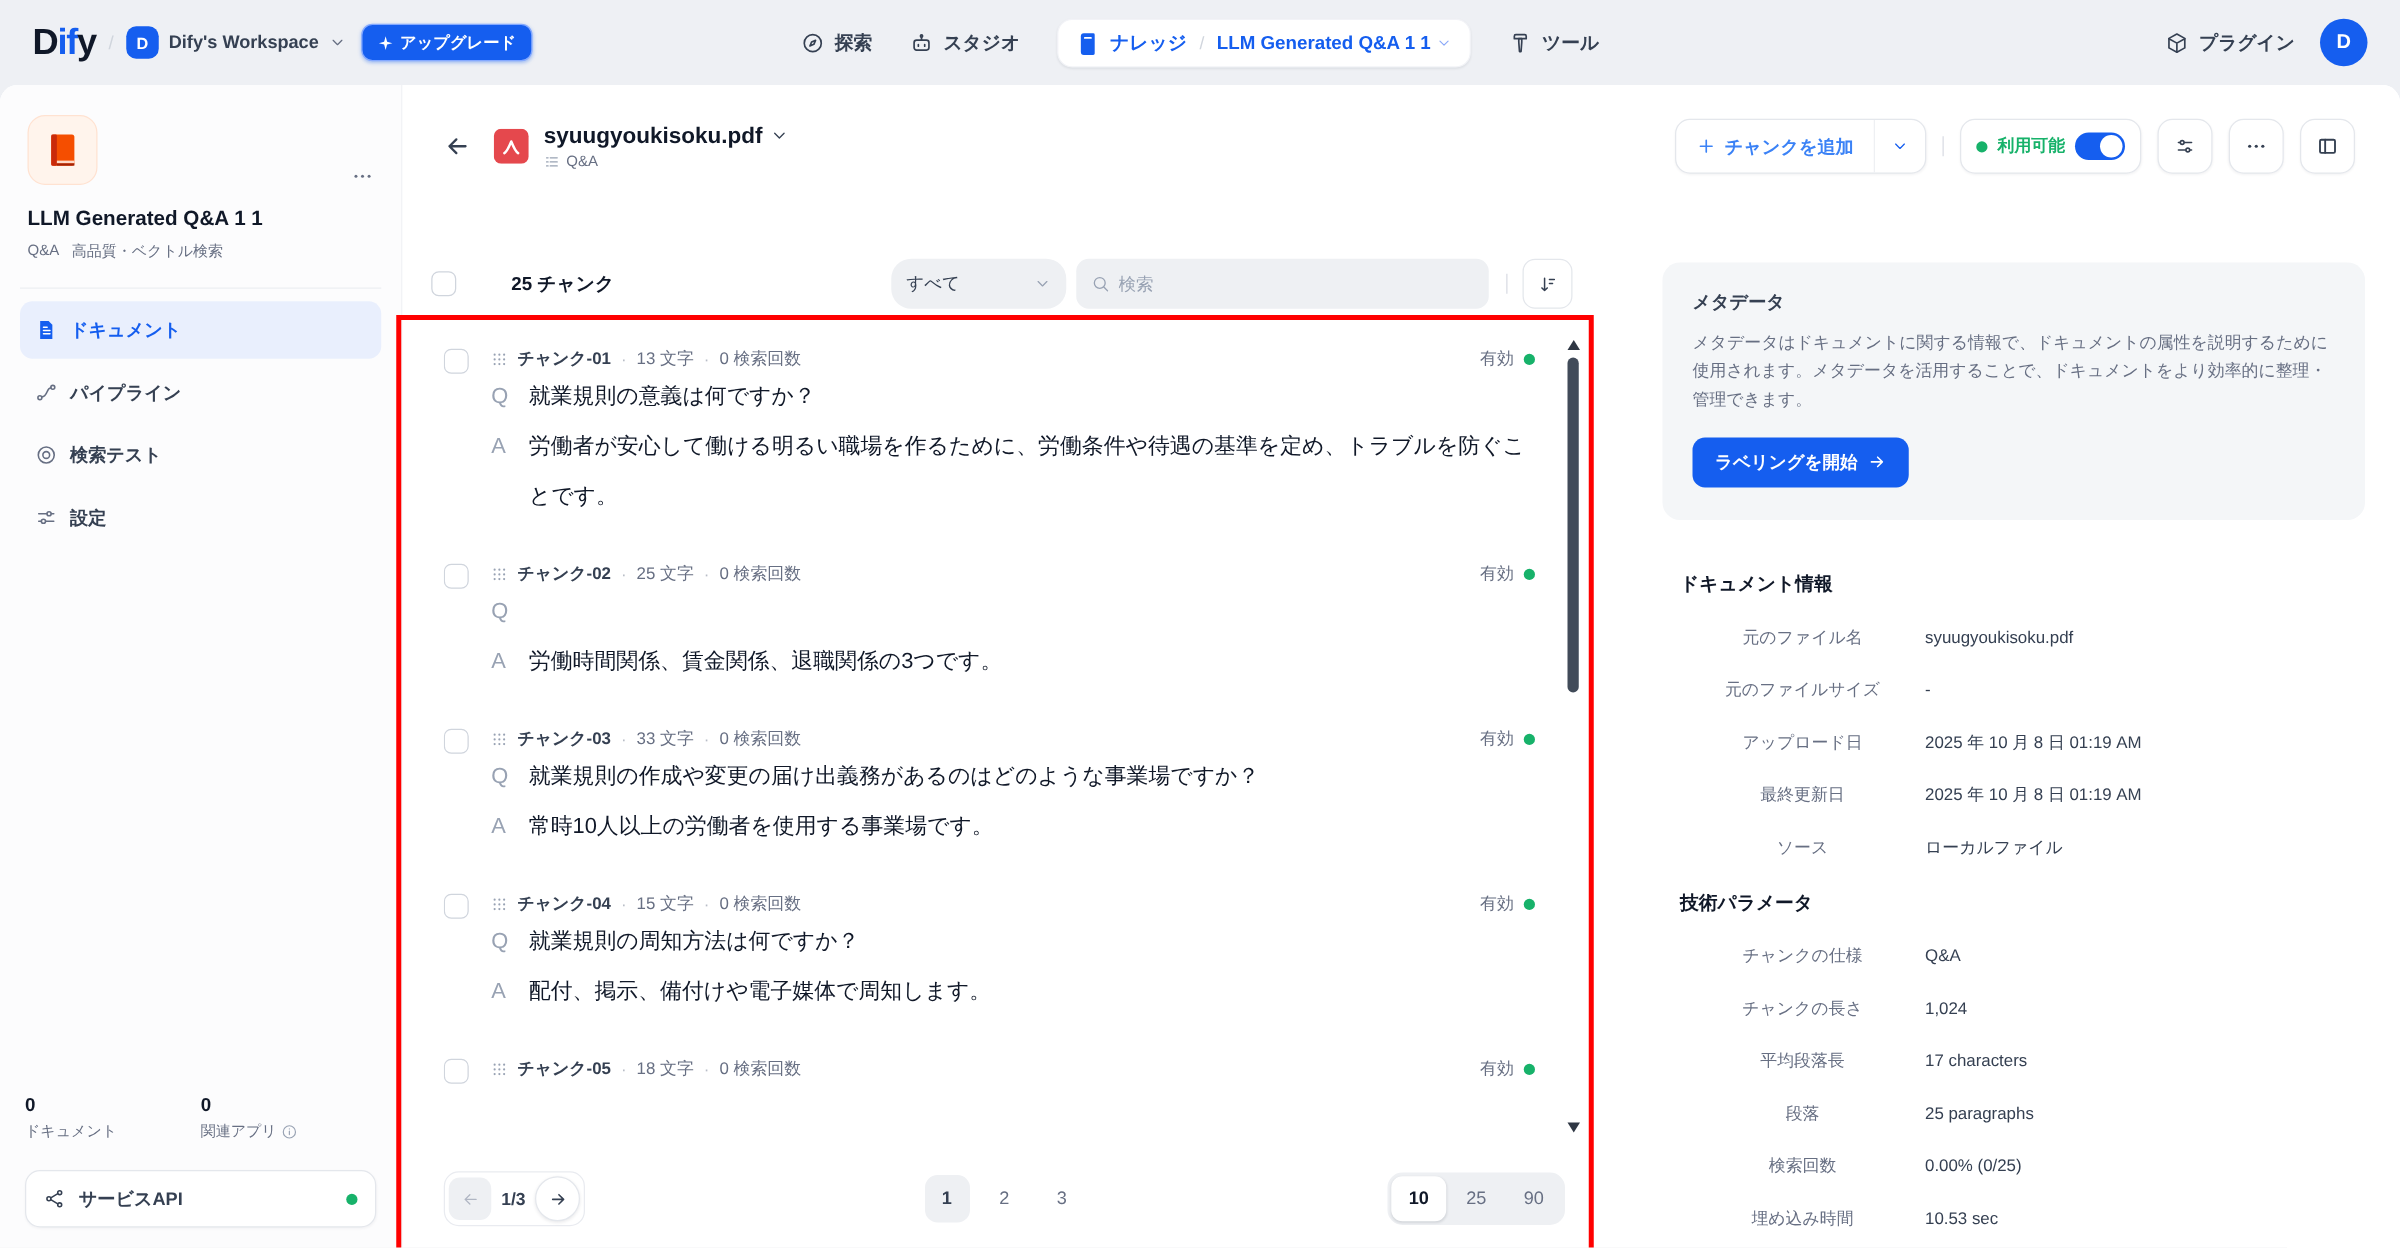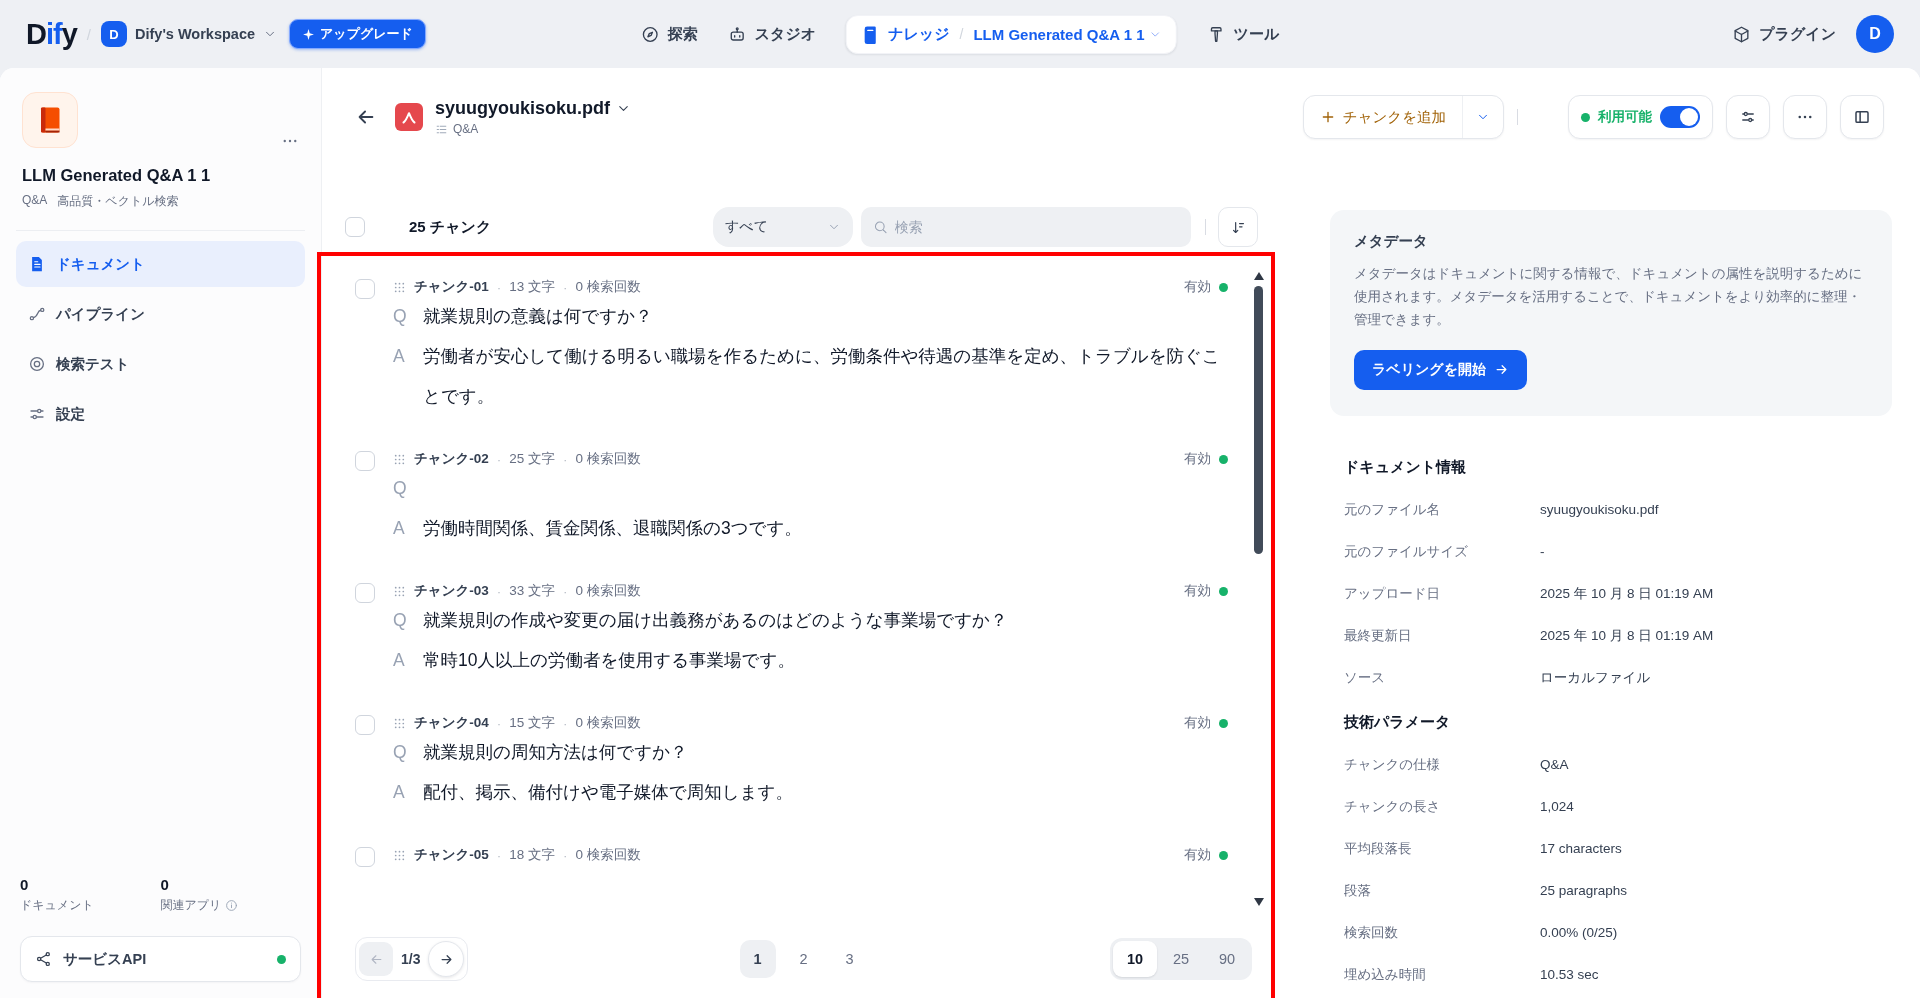--- a/index.html
+++ b/index.html
@@ -71,26 +71,26 @@
   .back-btn { width: 38px; height: 38px; border-radius: 50%; display: flex; align-items: center;
     justify-content: center; cursor: pointer; color: #354052; flex: none; }
   .pdf-badge { margin-left: 10px; flex: none; }
   .doc-titles { margin-left: 12px; }
   .doc-title-row { display: flex; align-items: center; gap: 6px; cursor: pointer; }
   .doc-title { font-size: 18px; font-weight: 700; color: #101828; }
   .doc-tag { margin-top: 3px; display: flex; align-items: center; gap: 5px; font-size: 12px; color: #676f83; }
   .hdr-actions { margin-left: auto; display: flex; align-items: center; gap: 13px; }
   .add-chunk { height: 44px; background: #fff; border: 1px solid #e4e7ec; border-radius: 12px;
     display: flex; align-items: stretch; box-shadow: 0 1px 2px rgba(16,24,40,.05); cursor: pointer; }
-  .add-chunk-main { display: flex; align-items: center; gap: 7px; padding: 0 16px; color: #a16207;
-    font-size: 14.5px; font-weight: 400; border-right: 1px solid #eef0f3; }
+  .add-chunk-main { display: flex; align-items: center; gap: 7px; padding: 0 16px; color: #3b82f6;
+    font-size: 14.5px; font-weight: 700; border-right: 1px solid #eef0f3; }
   .add-chunk-caret { width: 40px; display: flex; align-items: center; justify-content: center; color: #155eef; }
   .hdr-divider { width: 1px; height: 16px; background: #d9dce3; }
   .status-pill { height: 44px; background: #fff; border: 1px solid #e4e7ec; border-radius: 12px;
-    display: flex; align-items: center; gap: 8px; padding: 0 12px; box-shadow: 0 1px 2px rgba(16,24,40,.05); margin-left: 37px; }
+    display: flex; align-items: center; gap: 8px; padding: 0 12px; box-shadow: 0 1px 2px rgba(16,24,40,.05); }
   .status-dot { width: 9px; height: 9px; border-radius: 50%; background: #17b26a; }
   .status-label { font-size: 13.5px; font-weight: 700; color: #17b26a; }
   .toggle { width: 40px; height: 22px; border-radius: 11px; background: #155eef; position: relative; cursor: pointer; }
   .toggle-knob { position: absolute; right: 2px; top: 2px; width: 18px; height: 18px; border-radius: 50%; background: #fff; }
   .icon-btn { width: 44px; height: 44px; background: #fff; border: 1px solid #e4e7ec; border-radius: 12px;
     display: flex; align-items: center; justify-content: center; color: #354052; cursor: pointer;
     box-shadow: 0 1px 2px rgba(16,24,40,.05); }
 
   .body-row { flex: 1; display: flex; min-height: 0; }
   .list-col { flex: 1; position: relative; min-width: 0; }
@@ -155,21 +155,21 @@
 
   
   .right-panel { width: 592px; flex: none; padding: 50px 28px 0 2px; }
   .meta-card { background: #f4f6f8; border-radius: 14px; padding: 22px 24px 26px; }
   .meta-title { font-size: 14.5px; font-weight: 700; color: #354052; }
   .meta-desc { margin-top: 12px; font-size: 13.5px; line-height: 1.7; color: #676f83; }
   .label-btn { margin-top: 18px; height: 40px; padding: 0 18px; background: #155eef; color: #fff;
     border: 0; border-radius: 10px; font-size: 14px; font-weight: 700; display: inline-flex;
     align-items: center; gap: 8px; cursor: pointer; font-family: inherit; }
   .rp-section-title { margin-top: 42px; font-size: 15px; font-weight: 700; color: #101828; padding-left: 14px; }
-  .rp-rows { margin-top: 12px; padding-left: 14px; }
+  .rp-rows { margin-top: 12px; padding-left: 14px; text-align: center; }
   .rp-row { display: flex; align-items: center; height: 42px; font-size: 13.5px; }
   .rp-label { width: 196px; flex: none; color: #676f83; }
   .rp-value { color: #354052; }
 
   
   .annotation-rect { position: absolute; left: 317px; top: 252px; width: 958px; height: 760px;
     border: 4px solid #ff0000; pointer-events: none; z-index: 50; }
 
   .i-stroke { stroke: currentColor; fill: none; stroke-width: 1.7; stroke-linecap: round; stroke-linejoin: round; }
 </style>

